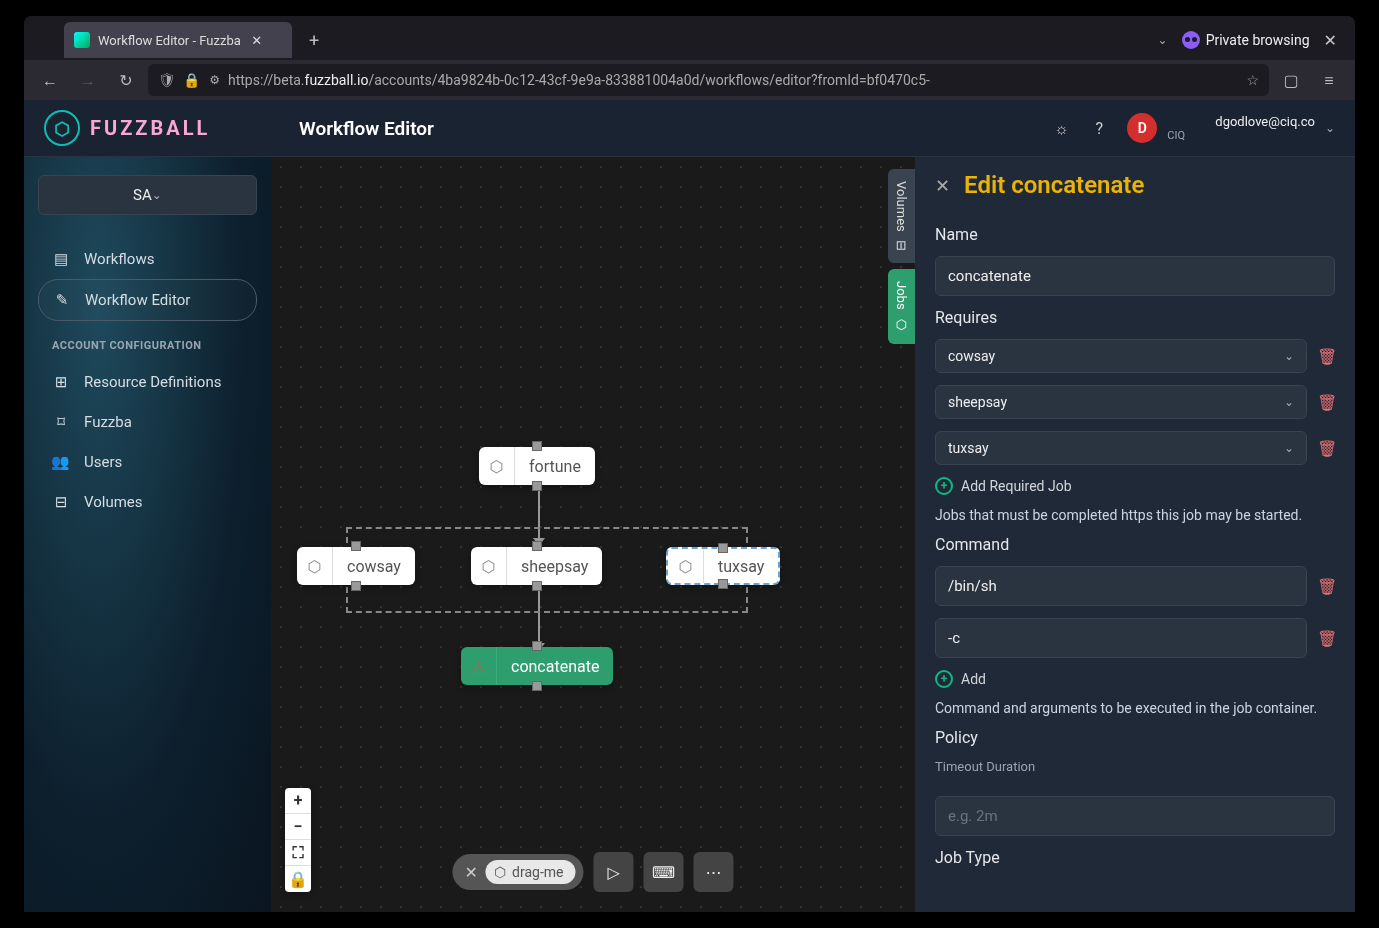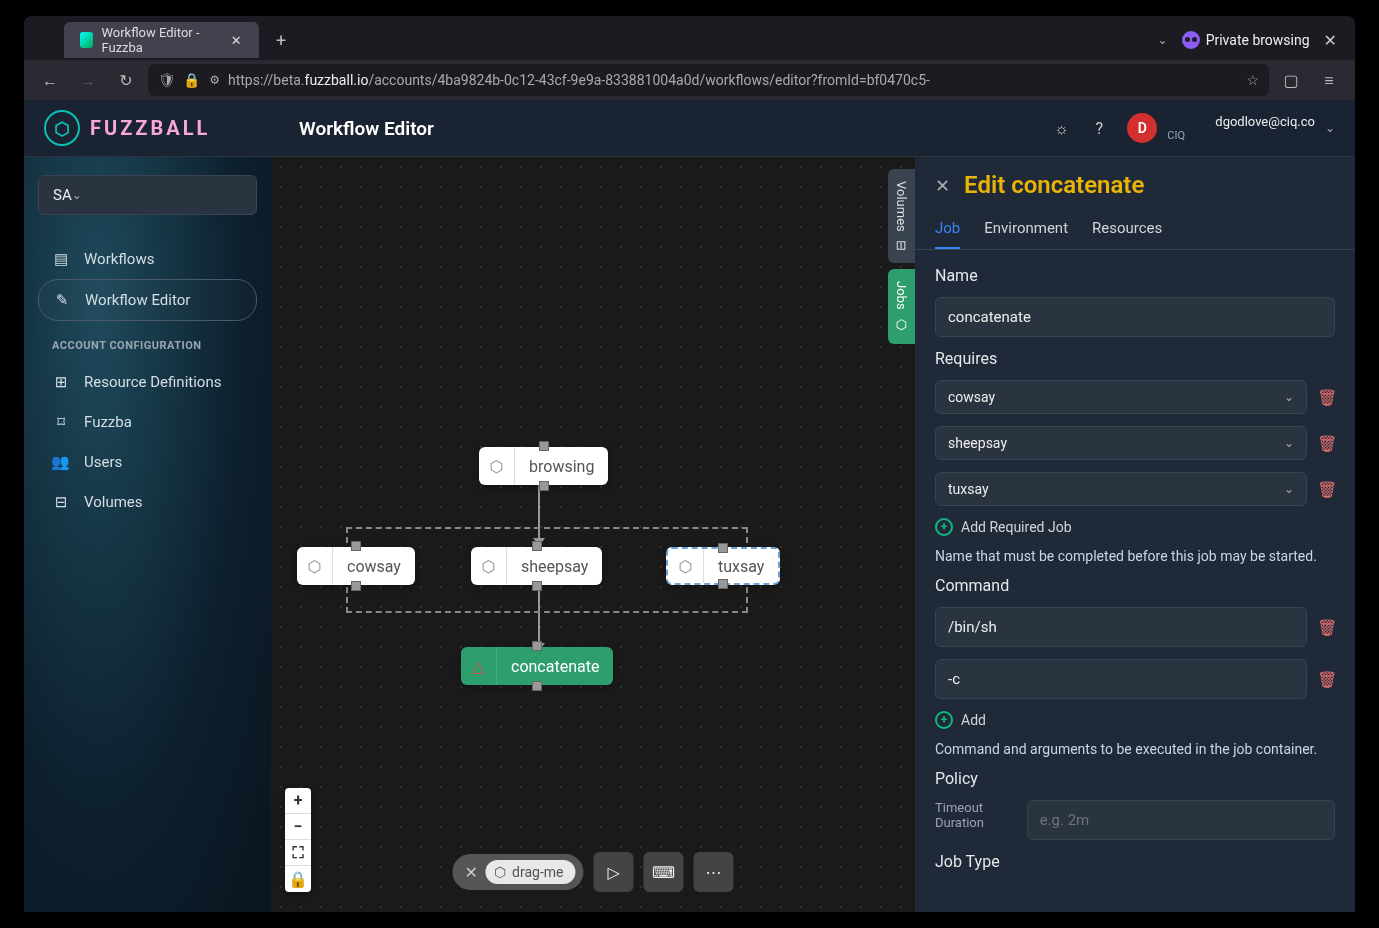--- a/index.html
+++ b/index.html
@@ -1,21 +1,21 @@
 <!DOCTYPE html>
 <html><head>
 <meta charset="utf-8">
 <style>
   * { box-sizing: border-box; margin: 0; padding: 0; font-family: -apple-system, BlinkMacSystemFont, "Segoe UI", Roboto, sans-serif; }
   body { background: #000; width: 1379px; height: 928px; overflow: hidden; color: #e8e8e8; }
   
   
   .browser-frame { width: 1331px; height: 896px; background: #1c1b22; position: absolute; top: 16px; left: 24px; border-radius: 8px 8px 0 0; overflow: hidden; }
   .tab-bar { height: 44px; background: #1c1b22; display: flex; align-items: center; padding: 4px 8px 0 40px; gap: 8px; }
-  .tab { background: #42414d; height: 36px; border-radius: 6px 6px 0 0; display: flex; align-items: center; padding: 0 16px; gap: 8px; width: 195px; font-size: 13px; color: #ddd; }
+  .tab { background: #42414d; height: 36px; border-radius: 6px 6px 0 0; display: flex; align-items: center; padding: 0 10px; gap: 8px; width: 228px; font-size: 13px; color: #ddd; }
   .tab-favicon { width: 16px; height: 16px; background: linear-gradient(135deg,#0ff,#0a5); border-radius: 3px; }
   .tab-close { width: 16px; height: 16px; display:flex; align-items:center; justify-content:center; cursor:pointer; }
   .newtab { width: 28px; height: 28px; display:flex; align-items:center; justify-content:center; color:#bbb; font-size:18px; cursor:pointer; }
   .tab-right { margin-left: auto; display:flex; align-items:center; gap: 14px; padding-right: 10px; }
   .private { display:flex; align-items:center; gap:6px; color:#eee; font-size:14px; }
   .private-icon { width:18px; height:18px; background:#8b5cf6; border-radius:50%; position:relative; }
   .private-icon::before,.private-icon::after{content:'';position:absolute;width:5px;height:5px;background:#1c1b22;border-radius:50%;top:6px;}
   .private-icon::before{left:3px;} .private-icon::after{right:3px;}
   .nav-bar { height: 40px; background: #2b2a33; display:flex; align-items:center; padding: 0 10px; gap: 6px; }
   .nav-btn { width: 32px; height: 32px; display:flex; align-items:center; justify-content:center; color:#bbb; border-radius:4px; cursor:pointer; }
@@ -36,21 +36,21 @@
   .avatar { width:30px; height:30px; border-radius:50%; background:#d32f2f; color:#fff; display:flex; align-items:center; justify-content:center; font-weight:600; font-size:14px; }
   .user-info { display:flex; align-items:center; gap:10px; cursor:pointer; }
   .user-text { display:flex; flex-direction:column; font-size:12px; }
   .user-email { font-size:13px; color:#eee;margin-left:48px; }
   .user-org { color:#9aa5b1; font-size:11px; }
   
   .app-body { flex:1; display:flex; position:relative; overflow:hidden; }
   
   
   .sidebar { width: 247px; background: radial-gradient(ellipse at 30% 20%, #1e4a5c 0%, #0d1f2d 60%, #0a1520 100%); padding: 18px 14px; }
-  .account-select { background:#2a3441; border:1px solid #3a4451; border-radius:6px; padding:10px 14px; display:flex; justify-content:flex-start; align-items:center; cursor:pointer; color:#eee; font-size:15px; margin-bottom:24px; }
+  .account-select { background:#2a3441; border:1px solid #3a4451; border-radius:6px; padding:10px 14px; display:flex; justify-content:center; align-items:center; cursor:pointer; color:#eee; font-size:15px; margin-bottom:24px; }
   .side-item { display:flex; align-items:center; gap:14px; padding:11px 14px; color:#d5dde5; font-size:15px; cursor:pointer; border-radius:20px; }
   .side-item.active { border:1px solid #4a5a6a; background:rgba(255,255,255,0.02); }
   .side-section { font-size:11px; font-weight:700; color:#9aa5b1; letter-spacing:0.5px; padding: 18px 14px 10px; }
   .side-icon { width:18px; height:18px; display:flex; align-items:center; justify-content:center; }
   
   
   .canvas { flex:1; background:#1a1a1a; position:relative; background-image: radial-gradient(circle, #333 1px, transparent 1px); background-size: 20px 20px; }
   .node { position:absolute; background:#fff; border-radius:6px; display:flex; align-items:center; height:38px; box-shadow:0 2px 6px rgba(0,0,0,.3); }
   .node-icon { width:36px; display:flex; align-items:center; justify-content:center; color:#888; border-right:1px solid #ddd; height:100%; }
   .node-label { padding:0 14px; color:#555; font-size:16px; }
@@ -91,21 +91,21 @@
   .pinput { background:#2a3441; border:1px solid #3a4451; border-radius:6px; padding:10px 12px; color:#eee; font-size:15px; width:100%; }
   .pinput::placeholder { color:#6b7280; }
   .prow { display:flex; align-items:center; gap:10px; }
   .pselect { flex:1; background:#2a3441; border:1px solid #3a4451; border-radius:6px; padding:8px 12px; color:#eee; font-size:14px; display:flex; justify-content:space-between; align-items:center; cursor:pointer; }
   .trash { color:#e36f6f; cursor:pointer; width:18px; text-align:center; }
   .addlink { display:flex; align-items:center; gap:8px; color:#d1d5db; font-size:14px; cursor:pointer; }
   .addplus { color:#10b981; width:18px; height:18px; border:2px solid #10b981; border-radius:50%; display:flex; align-items:center; justify-content:center; font-size:12px; font-weight:bold; }
   .phelper { font-size:14px; color:#cbd5e1; }
   .psub { font-size:13px; color:#9ca3af; }
   .two-col { display:flex; gap:16px; }
-  .two-col > div { flex:1; display:flex; flex-direction:row; gap:16px;justify-content:flex-end; }
+  .two-col > div { flex:1; display:flex; flex-direction:column; gap:22px;justify-content:flex-end; }
   .spinner { background:#2a3441; border:1px solid #3a4451; border-radius:6px; height:40px; display:flex; }
   .spinner input { flex:1; background:transparent; border:none; color:#eee; padding:0 10px; outline:none; }
   .spin-btns { width:20px; display:flex; flex-direction:column; border-left:1px solid #3a4451; }
   .spin-btns div { flex:1; display:flex; align-items:center; justify-content:center; color:#aaa; font-size:9px; cursor:pointer; }
   .chev { font-size:12px; color:#aaa; }
 </style>
 </head>
 <body>
 
 <div class="browser-frame">
@@ -200,21 +200,21 @@
         <div class="edge" style="left:267px; top:325px; height:56px;"></div>
         <div class="arrow" style="left:268px; top:381px;"></div>
         <div class="edge" style="left:267px; top:430px; height:56px;"></div>
         <div class="arrow" style="left:268px; top:486px;"></div>
 
         <div class="group-box" style="left:75px; top:370px; width:402px; height:86px;"></div>
 
         <div class="node" style="left:208px; top:290px;">
           <div class="node-handle top"></div>
           <div class="node-icon">⬡</div>
-          <div class="node-label">browsing</div>
+          <div class="node-label">fortune</div>
           <div class="node-handle bot"></div>
         </div>
         <div class="node" style="left:26px; top:390px;">
           <div class="node-handle top"></div>
           <div class="node-icon">⬡</div>
           <div class="node-label">cowsay</div>
           <div class="node-handle bot"></div>
         </div>
         <div class="node" style="left:200px; top:390px;">
           <div class="node-handle top"></div>
@@ -265,25 +265,20 @@
             <span>⬡</span>
           </div>
         </div>
       </div>
 
       <div class="panel">
         <div class="panel-hdr">
           <span class="panel-close">✕</span>
           <span class="panel-title">Edit concatenate</span>
         </div>
-        <div class="panel-tabs">
-          <div class="ptab active">Job</div>
-          <div class="ptab">Environment</div>
-          <div class="ptab">Resources</div>
-        </div>
         <div class="panel-body">
           <div class="plabel">Name</div>
           <input class="pinput" value="concatenate" style="">
 
           <div class="plabel">Requires</div>
           <div class="prow">
             <div class="pselect">
                 <span>cowsay</span>
                 <span class="chev">⌄</span>
               </div>
@@ -300,21 +295,21 @@
             <div class="pselect">
                 <span>tuxsay</span>
                 <span class="chev">⌄</span>
               </div>
             <span class="trash">🗑</span>
           </div>
           <div class="addlink">
             <span class="addplus">+</span>
             <span>Add Required Job</span>
           </div>
-          <div class="phelper">Name that must be completed before this job may be started.</div>
+          <div class="phelper">Jobs that must be completed https this job may be started.</div>
 
           <div class="plabel">Command</div>
           <div class="prow">
             <input class="pinput" value="/bin/sh" style="">
             <span class="trash">🗑</span>
           </div>
           <div class="prow">
             <input class="pinput" value="-c" style="">
             <span class="trash">🗑</span>
           </div>

